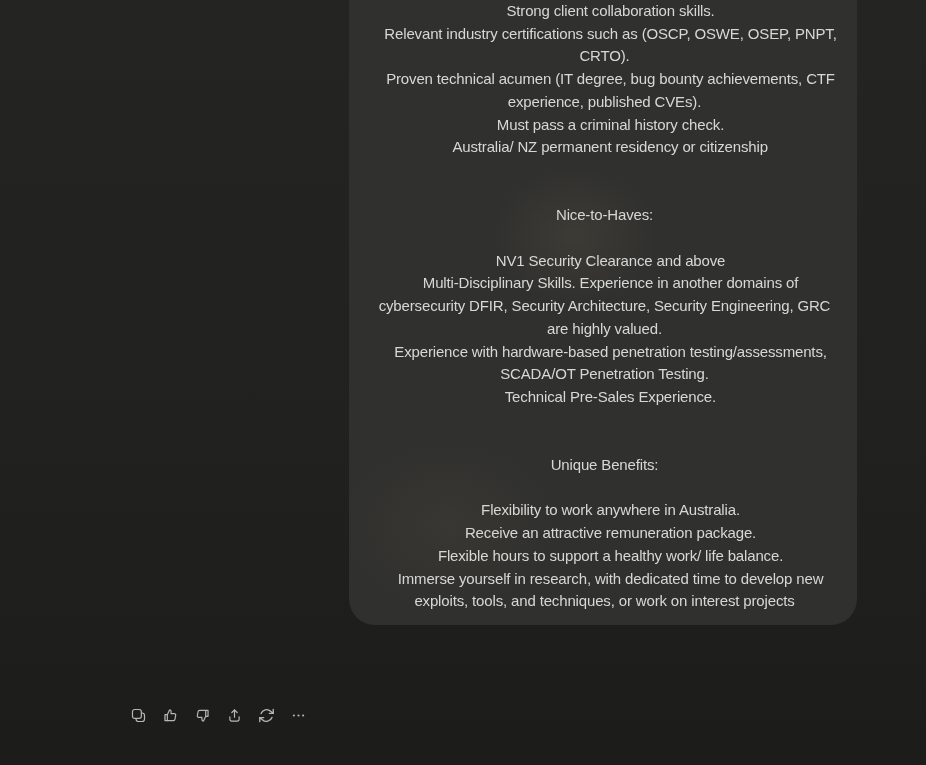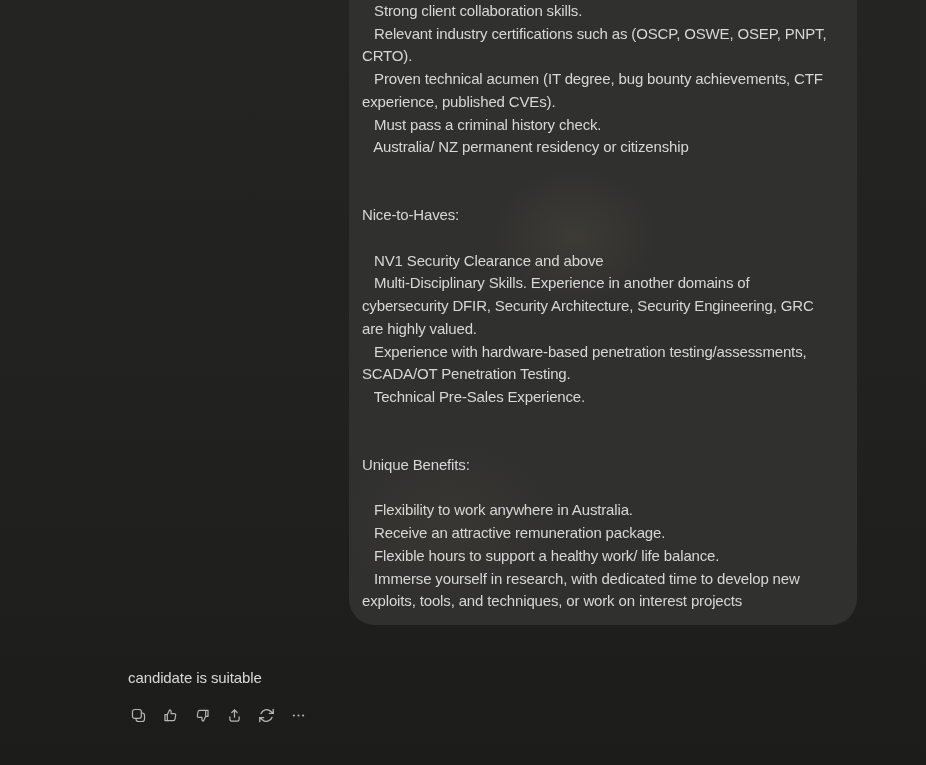--- a/index.html
+++ b/index.html
@@ -47,20 +47,21 @@
   .bubble-text {
     position: absolute;
     left: 13px;
     right: 10px;
     top: 44px;
     white-space: pre;
     font-size: 15px;
     line-height: 22.7px;
     letter-spacing: -0.15px;
     color: var(--bubble-text);
+    text-align: center;
   }
   .assistant-text {
     position: absolute;
     left: 128px;
     top: 667px;
     font-size: 15px;
     line-height: 22px;
     letter-spacing: -0.1px;
     color: var(--reply-text);
   }
@@ -117,21 +118,20 @@
 
 Unique Benefits:
 
    Flexibility to work anywhere in Australia.
    Receive an attractive remuneration package.
    Flexible hours to support a healthy work/ life balance.
    Immerse yourself in research, with dedicated time to develop new
 exploits, tools, and techniques, or work on interest projects</div>
   </div>
 
-  <div class="assistant-text">candidate is suitable</div>
 
   <div class="actions-row">
 
     <button class="action-button" title="Copy">
       <span>
         <svg width="17" height="17" viewBox="0 0 24 24" fill="none" stroke="currentColor" stroke-width="1.7" stroke-linecap="round" stroke-linejoin="round">
           <rect x="3.5" y="3.5" width="12.5" height="12.5" rx="3"></rect>
           <path d="M16.5 8.5h.5a3.5 3.5 0 0 1 3.5 3.5v5a3.5 3.5 0 0 1-3.5 3.5h-5A3.5 3.5 0 0 1 8.5 17v-.5"></path>
         </svg>
       </span>

